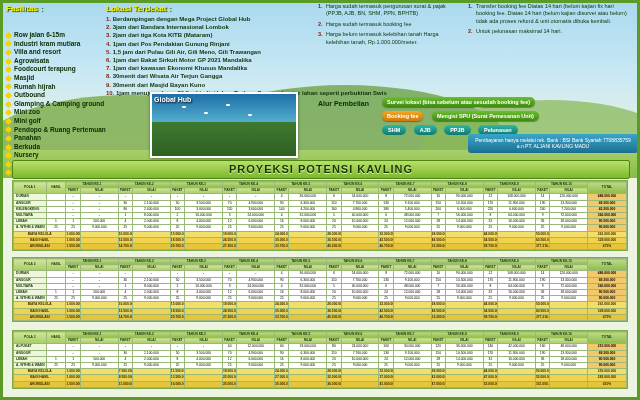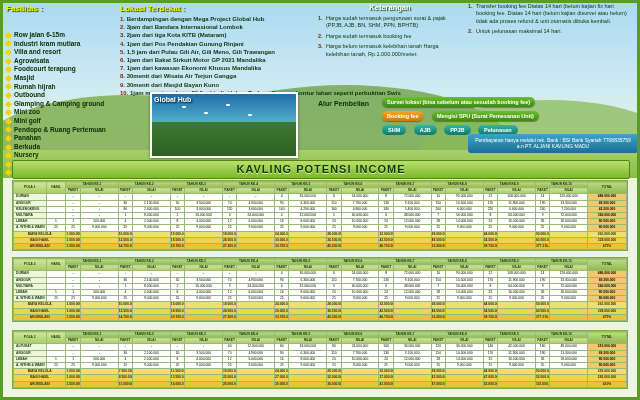--- a/index.html
+++ b/index.html
@@ -23,21 +23,21 @@
   .panel{position:absolute;box-sizing:border-box;}
 
   
   #facilities{left:6px;top:4px;width:112px;}
   #facilities .hd{font-size:8px;color:#f7f200;font-weight:bold;text-shadow:1px 1px 1px #1a3a00;margin-bottom:18px;}
   #facilities ul{list-style:none;margin:0;padding:0;}
   #facilities li{font-size:6.5px;color:#0b2c00;font-weight:bold;line-height:8.6px;white-space:nowrap;}
   #facilities li .bullet{display:inline-block;width:5px;height:5px;background:#f5d400;border-radius:1px;margin-right:3px;transform:rotate(45deg);vertical-align:middle;}
 
   
-  #lokasi{left:120px;top:4px;width:192px;}
+  #lokasi{left:106px;top:4px;width:192px;}
   #lokasi .hd{font-size:8px;color:#f7f200;font-weight:bold;text-shadow:1px 1px 1px #1a3a00;margin-bottom:2px;}
   #lokasi ol{list-style:none;margin:0;padding:0;counter-reset:lk;}
   #lokasi li{font-size:6px;color:#10330a;font-weight:bold;line-height:8.2px;white-space:nowrap;}
   #lokasi li:before{counter-increment:lk;content:counter(lk)". ";color:#7a1f00;}
 
   
   #photo{left:150px;top:92px;width:148px;height:66px;border:2px solid #fff;box-shadow:0 1px 3px rgba(0,0,0,.4);
     background:linear-gradient(180deg,#2f7fb5 0%,#4da3c9 40%,#2a6f3c 41%,#3f8a3c 100%);overflow:hidden;}
   #photo .sea{position:absolute;left:0;top:0;width:148px;height:30px;background:linear-gradient(180deg,#1d6fa8,#57b2cf);}
   #photo .land{position:absolute;left:0;top:28px;width:148px;height:38px;background:linear-gradient(180deg,#3e7a2e,#2d5c22);}
@@ -148,21 +148,20 @@
   <div class="sea"></div>
   <div class="land"></div>
   <div class="boat" style="left:30px;top:12px"></div>
   <div class="boat" style="left:52px;top:18px"></div>
   <div class="boat" style="left:74px;top:10px"></div>
   <div class="boat" style="left:96px;top:20px"></div>
   <div style="position:absolute;left:2px;top:2px;font-size:7px;font-weight:bold;color:#fff;text-shadow:1px 1px 2px #000;">Global Hub</div>
 </div>
 
 <div class="panel" id="keterangan">
-  <div class="hd">Keterangan</div>
   <ol>
     <li>Harga sudah termasuk pengurusan surat &amp; pajak (PPJB, AJB, BN, SHM, PPN, BPHTB)</li>
     <li>Harga sudah termasuk booking fee</li>
     <li>Harga belum termasuk kelebihan tanah Harga kelebihan tanah, Rp.1.000.000/meter.</li>
   </ol>
 </div>
 
 <div class="panel" id="ketentuan">
   <ol>
     <li>Transfer booking fee Diatas 14 hari (belum kajian fix hari booking fee. Diatas 14 hari (belum kajian disurvei atau belum) tidak ada proses refund &amp; unit otomatis dibuka kembali.</li>
@@ -181,21 +180,21 @@
   </div>
   <div class="row-c">
     <span class="mini">SHM</span>
     <span class="mini">AJB</span>
     <span class="mini">PPJB</span>
     <span class="mini">Pelunasan</span>
   </div>
   <div id="pembayaran">Pembayaran hanya melalui rek. Bank : BSI Bank Syariah 7708835759 a.n PT. ALJANI KAVLING MADU</div>
 </div>
 
-<div id="banner">KAVLING POTENSI INCOME</div>
+<div id="banner">PROYEKSI POTENSI KAVLING</div>
 
 <div class="tbl-wrap" id="tbl1">
     <table>
       <colgroup>
         <col style="width: 5.2%;">
         <col style="width: 3.2%;">
         <col style="width: 2.3%;">
         <col style="width: 6.05%;">
         <col style="width: 2.3%;">
         <col style="width: 6.05%;">

